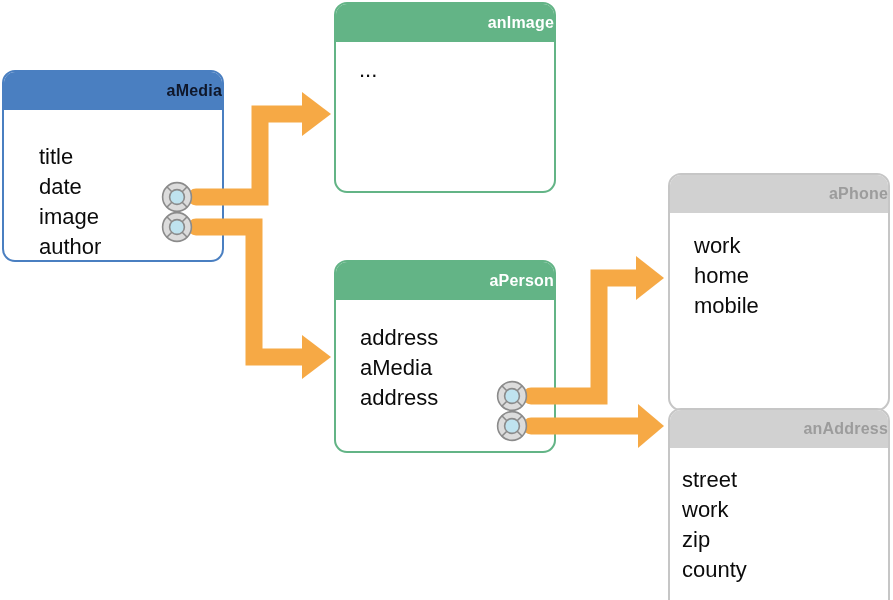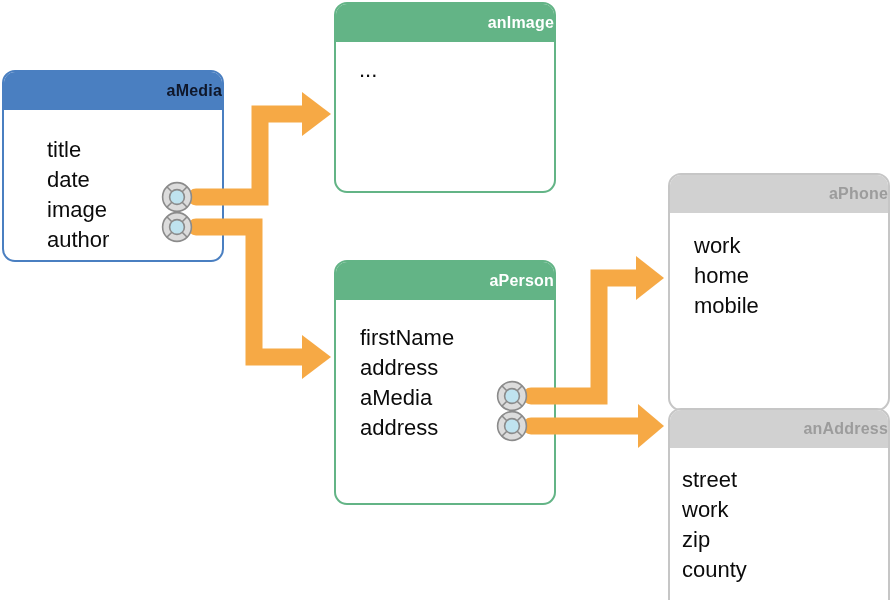--- a/index.html
+++ b/index.html
@@ -16,21 +16,21 @@
   .entity.gray{border:2px solid #c6c6c6;}
   .entity-header{
     height:38px;display:flex;align-items:center;justify-content:flex-end;
     font-weight:bold;font-size:16px;letter-spacing:.2px;
   }
   .blue .entity-header{background:var(--blue);color:#0f172a;}
   .green .entity-header{background:var(--green);color:#ffffff;}
   .gray .entity-header{background:var(--gray);color:var(--grayText);}
   .entity-body{font-size:22px;line-height:30px;color:#0b0b0b;}
   .entity-body .field{white-space:nowrap;}
-  #e-amedia .entity-body{padding:25px 0 0 35px;margin-left:8px;}
+  #e-amedia .entity-body{padding:32px 0 0 35px;}
   #e-animage .entity-body{padding:13px 0 0 23px;}
   #e-aperson .entity-body{padding:23px 0 0 24px;}
   #e-aphone .entity-body{padding:18px 10px 0 24px;}
   #e-anaddress .entity-body{padding:17px 0 0 12px;}
   .arrow-layer{position:absolute;left:0;top:0;z-index:5;}
   .arrow-path{stroke:var(--arrow);stroke-width:17;fill:none;
     stroke-linecap:round;stroke-linejoin:miter;}
   .arrow-head{fill:var(--arrow);}
   .connector{position:absolute;width:32px;height:32px;z-index:6;}
   .connector .outer{fill:var(--conOuter);stroke:var(--conStroke);stroke-width:1.6;}
@@ -56,26 +56,25 @@
 
   <div class="entity green" id="e-animage" style="left:334px;top:2px;width:222px;height:191px;">
     <div class="entity-header">
       <span>anImage</span>
     </div>
     <div class="entity-body">
       <div class="field">...</div>
     </div>
   </div>
 
-  <div class="entity green" id="e-aperson" style="left:334px;top:260px;width:222px;height:245px;">
+  <div class="entity green" id="e-aperson" style="left:334px;top:260px;width:222px;height:193px;">
     <div class="entity-header">
       <span>aPerson</span>
     </div>
     <div class="entity-body">
-      <div class="field">firstName</div>
       <div class="field">address</div>
       <div class="field">aMedia</div>
       <div class="field">address</div>
     </div>
   </div>
 
   <div class="entity gray" id="e-aphone" style="left:668px;top:173px;width:222px;height:238px;">
     <div class="entity-header">
       <span>aPhone</span>
     </div>

